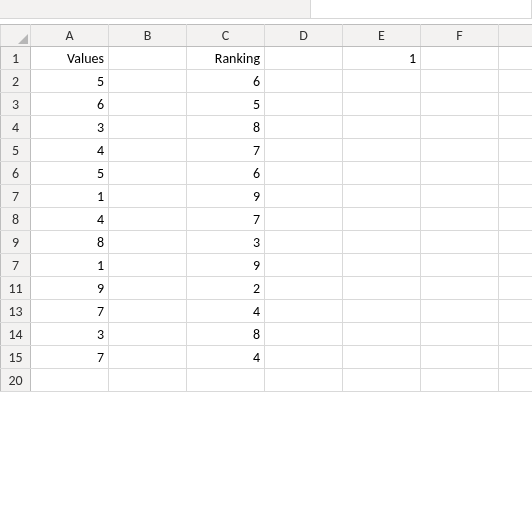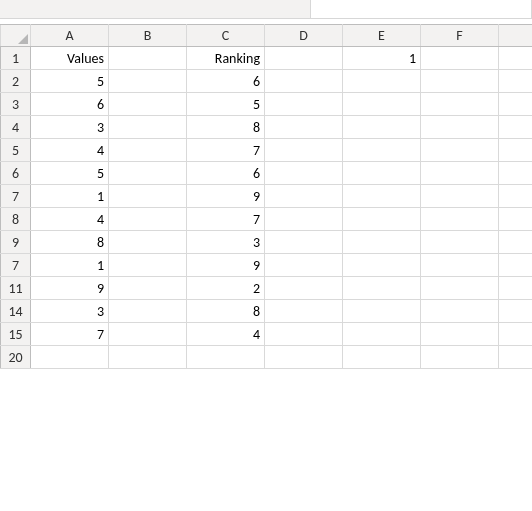--- a/index.html
+++ b/index.html
@@ -249,20 +249,30 @@
             <th>11</th>
             <td class="cell num">9</td>
             <td class="cell"></td>
             <td class="cell num">2</td>
             <td class="cell"></td>
             <td class="cell"></td>
             <td class="cell"></td>
             <td class="cell"></td>
           </tr>
           <tr>
+            <th>13</th>
+            <td class="cell num">7</td>
+            <td class="cell"></td>
+            <td class="cell num">4</td>
+            <td class="cell"></td>
+            <td class="cell"></td>
+            <td class="cell"></td>
+            <td class="cell"></td>
+          </tr>
+          <tr>
             <th>14</th>
             <td class="cell num">3</td>
             <td class="cell"></td>
             <td class="cell num">8</td>
             <td class="cell"></td>
             <td class="cell"></td>
             <td class="cell"></td>
             <td class="cell"></td>
           </tr>
           <tr>

